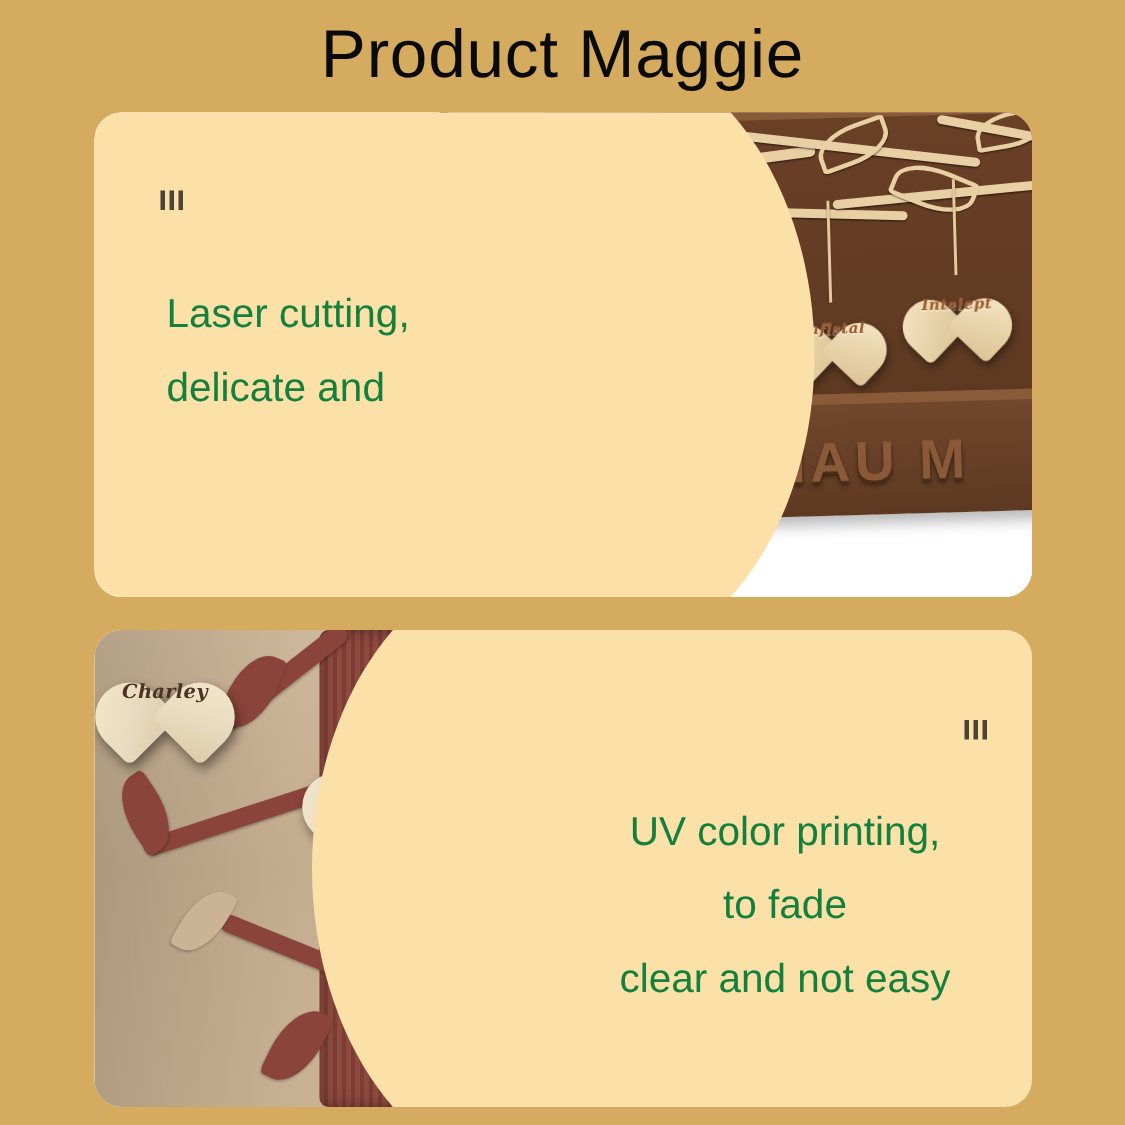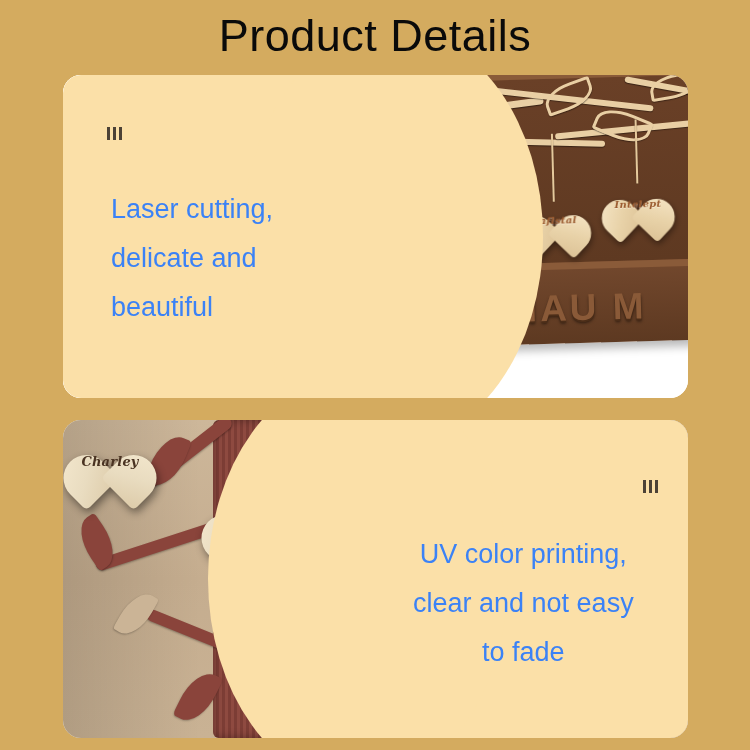--- a/index.html
+++ b/index.html
@@ -256,33 +256,33 @@
     height: 13px;
     background: #4c4236;
   }
   .card-content.left  .tick-mark { left: 44px;  top: 52px; }
   .card-content.right .tick-mark { right: 30px; top: 60px; }
 
   .card-text {
     position: absolute;
     font-size: 27px;
     line-height: 49px;
-    color: #3b82f6;
+    color: #15803d;
     font-weight: 400;
     white-space: nowrap;
   }
   .card-content.left  .card-text { left: 48px; top: 110px; text-align: left; }
   .card-content.right .card-text { left: 25px; top: 110px; text-align: center; }
 
   .card-text div { display: block; }
 </style>
 </head>
 <body>
 
-<div class="page-title">Product Details</div>
+<div class="page-title">Product Maggie</div>
 
 <div class="panel" id="panel-1">
 
   <div class="photo">
     <div class="board-white"></div>
 
     <div class="board">
       <div class="board-inner-frame"></div>
 
       <div class="branch" style="left:40px;  top:46px;  width:210px; height:7px;  transform:rotate(-6deg);"></div>
@@ -325,21 +325,20 @@
   <div class="text-card left"></div>
   <div class="card-content left">
     <span class="tick-mark">
         <i></i>
         <i></i>
         <i></i>
       </span>
     <div class="card-text">
       <div>Laser cutting,</div>
       <div>delicate and</div>
-      <div>beautiful</div>
     </div>
   </div>
 </div>
 
 <div class="panel" id="panel-2">
 
   <div class="photo">
     <div class="tree-bg"></div>
     <div class="trunk"></div>
 
@@ -395,17 +394,17 @@
 
   <div class="text-card right"></div>
   <div class="card-content right">
     <span class="tick-mark">
         <i></i>
         <i></i>
         <i></i>
       </span>
     <div class="card-text">
       <div>UV color printing,</div>
+      <div>to fade</div>
       <div>clear and not easy</div>
-      <div>to fade</div>
     </div>
   </div>
 </div>
 
 </body></html>

